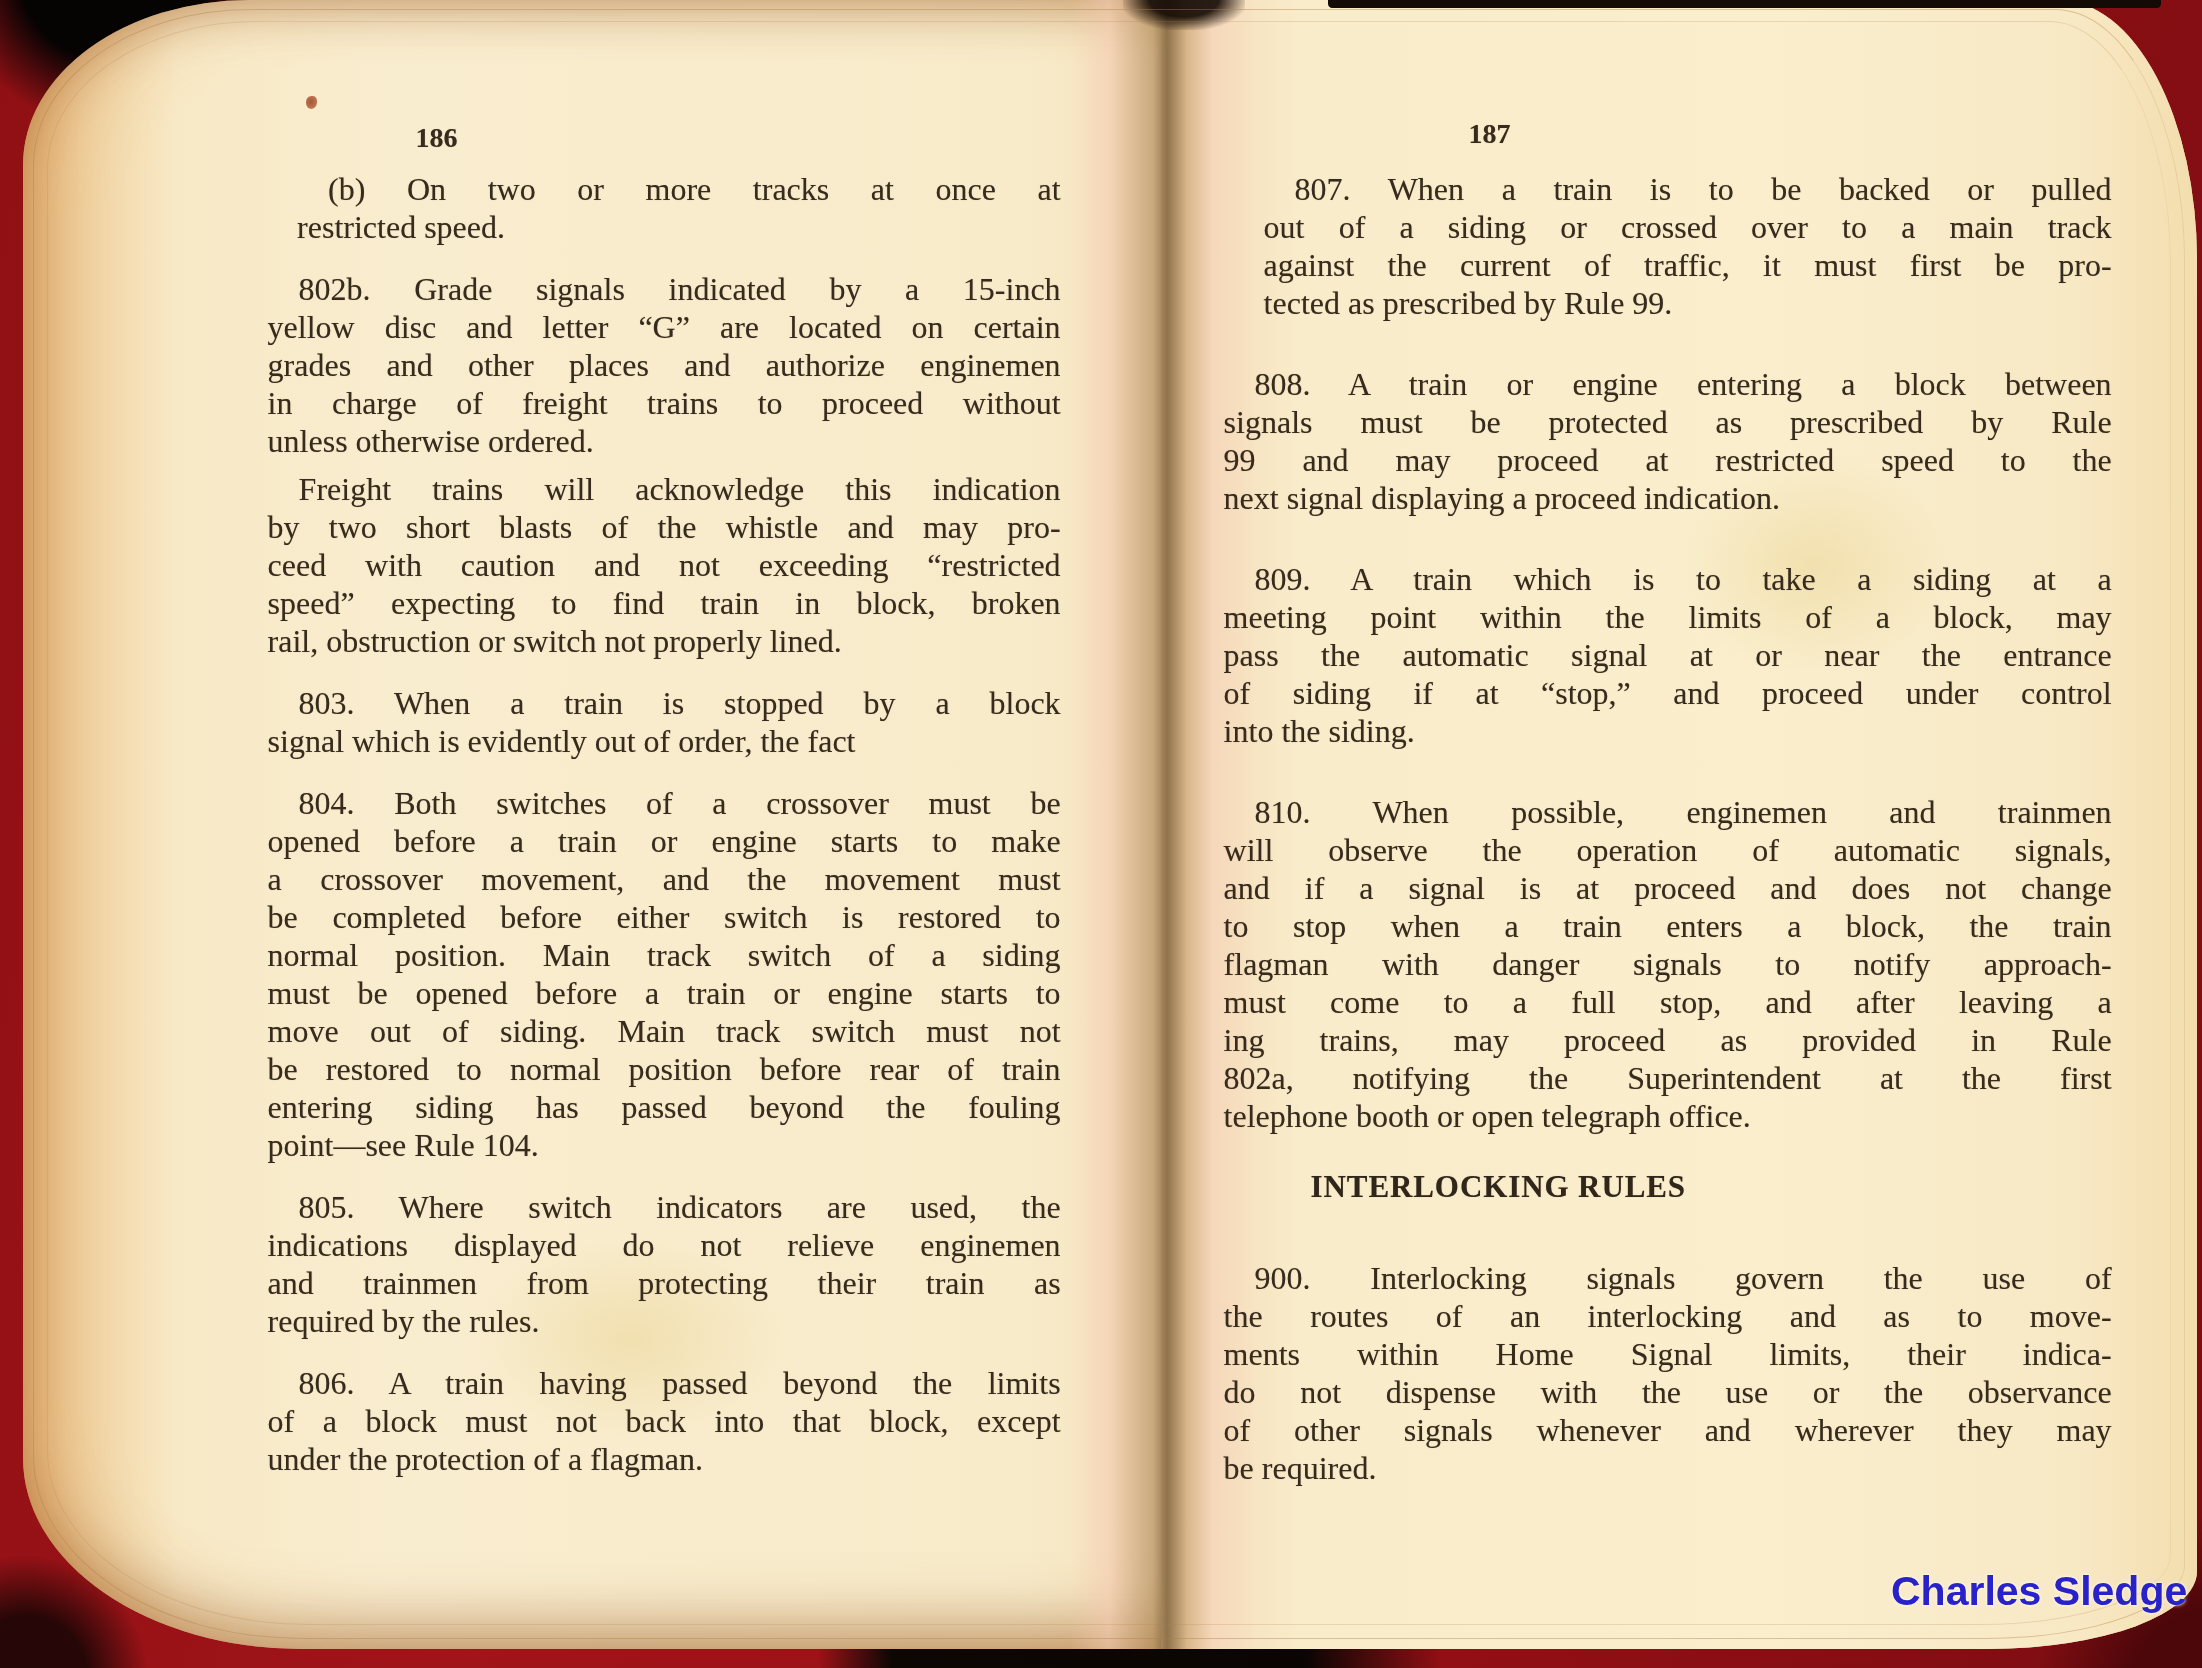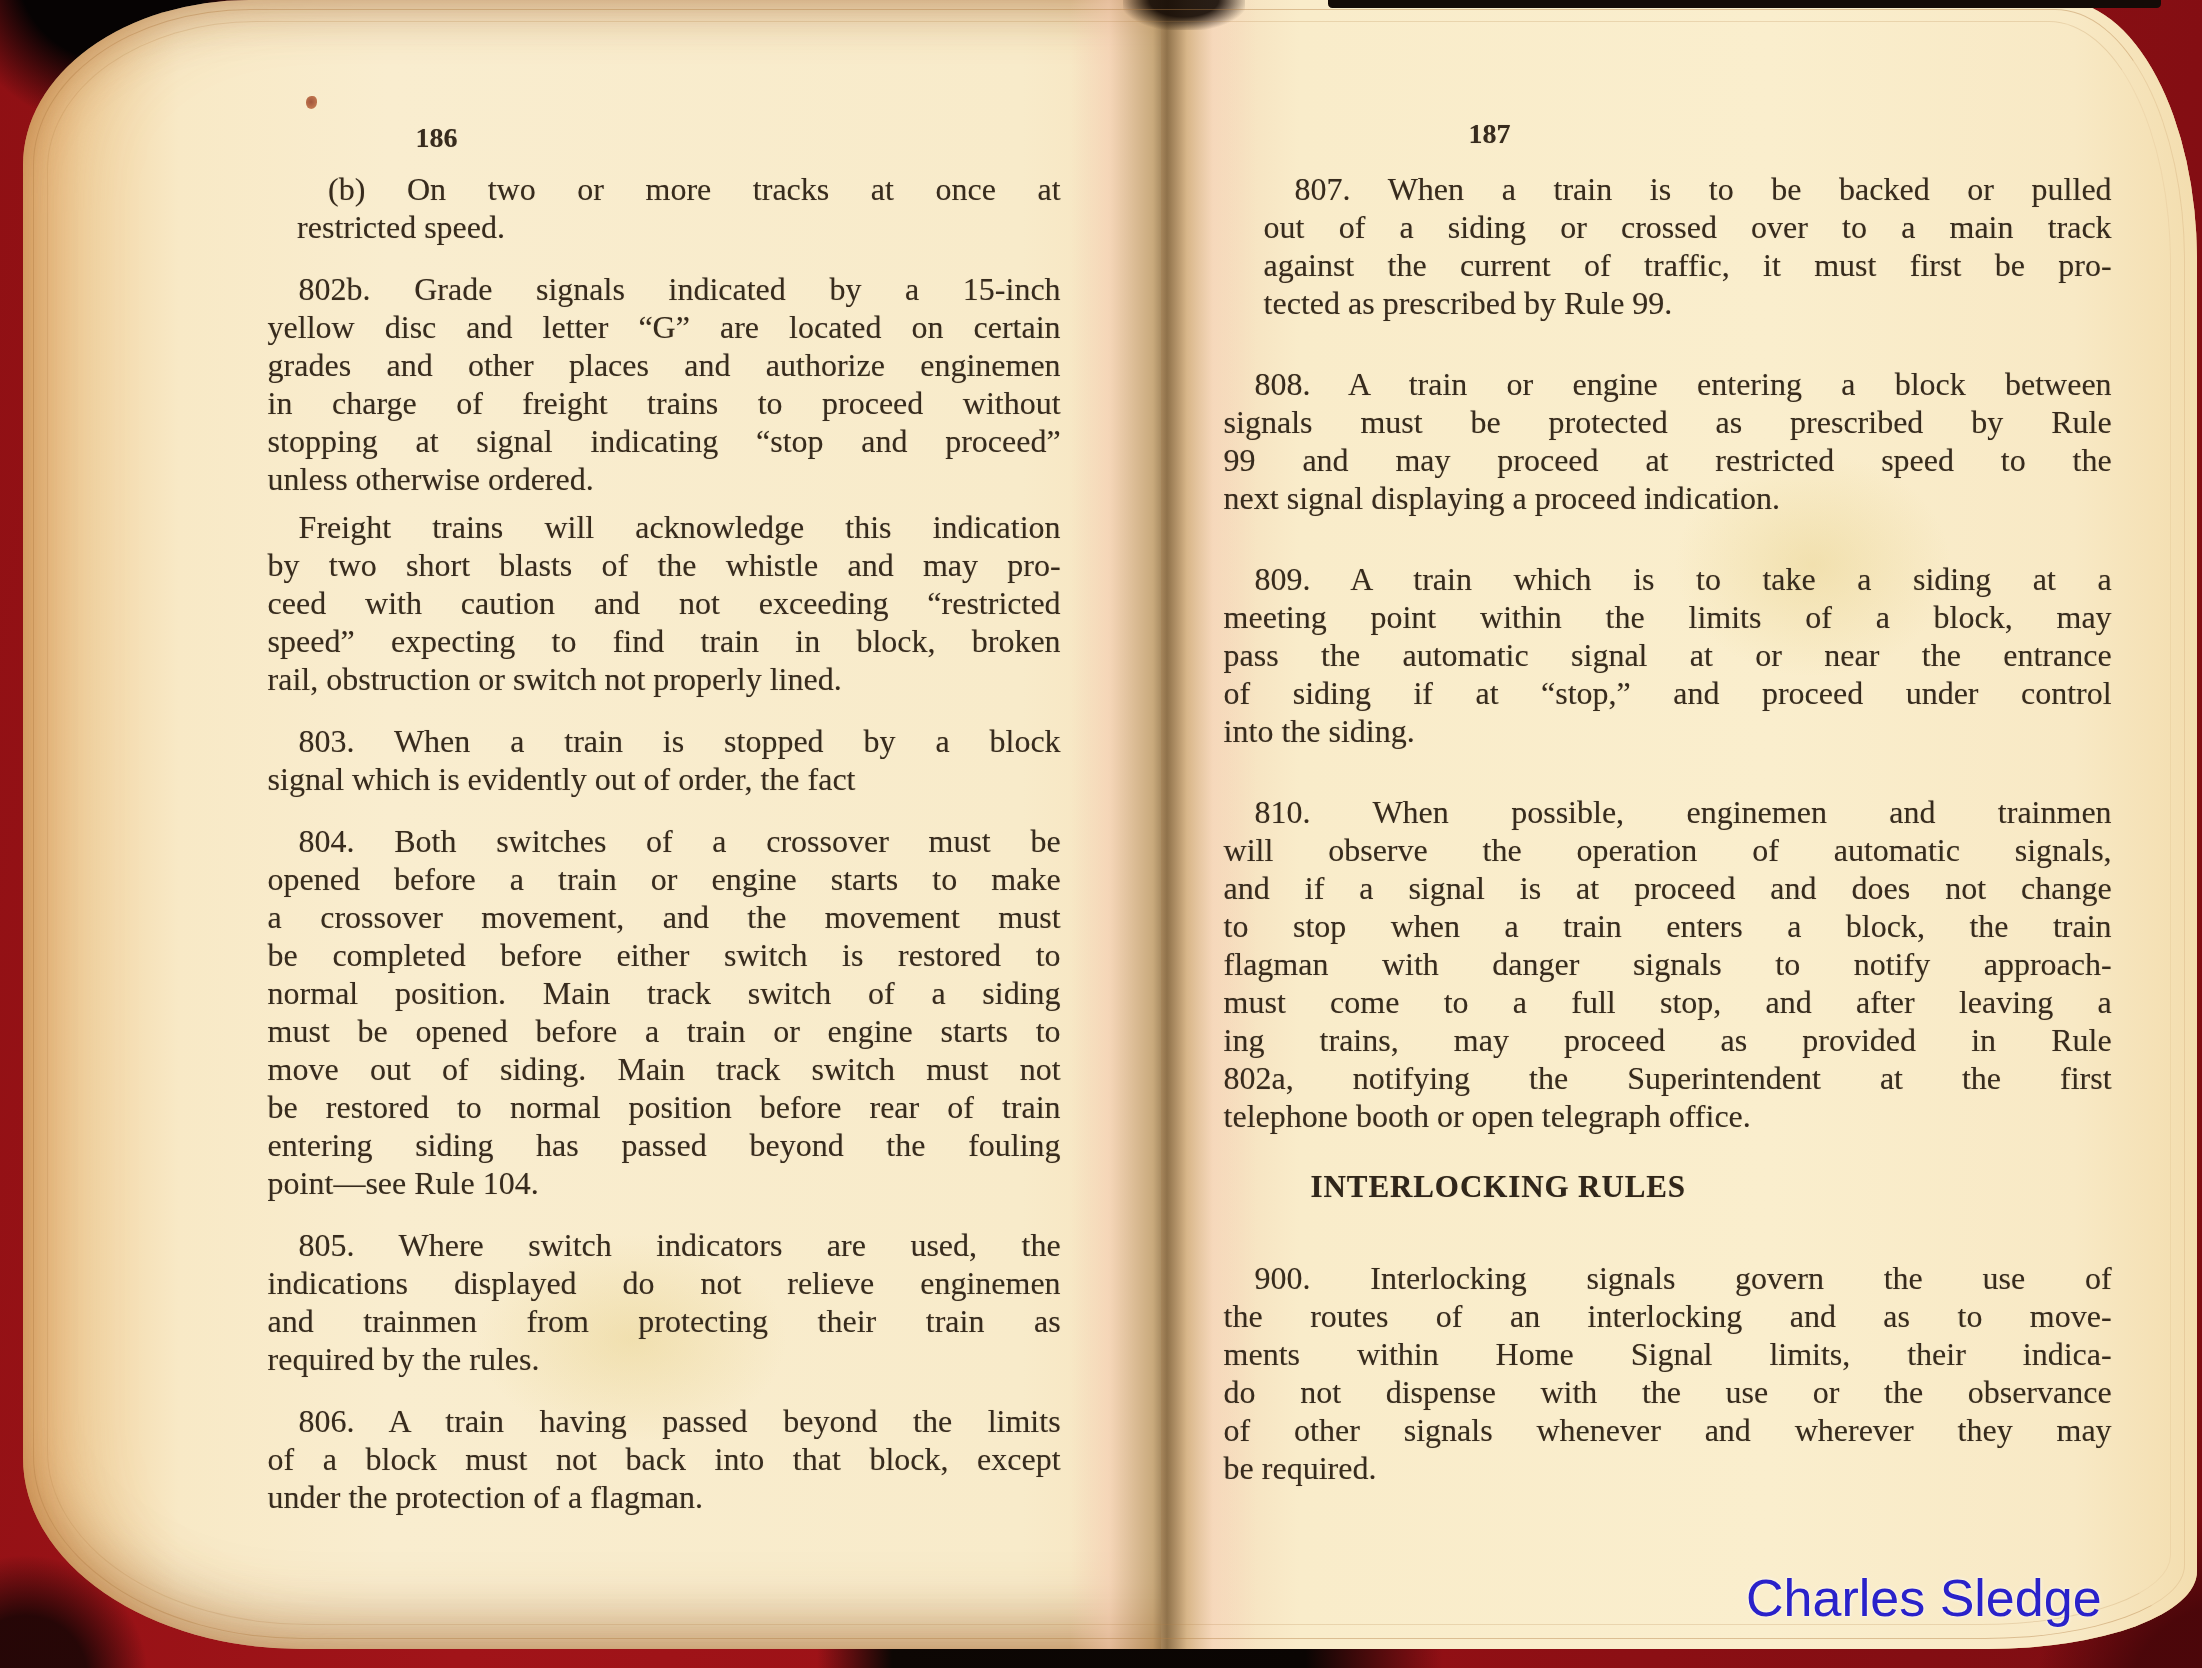--- a/index.html
+++ b/index.html
@@ -97,23 +97,23 @@
   }
   .page-number-left{left:393px;top:122px;}
   .page-number-right{left:1446px;top:118px;}
   .ink-stain{
     position:absolute;left:283px;top:96px;width:11.3px;height:13px;border-radius:50% 40% 55% 50%;
     background:radial-gradient(circle at 45% 45%, #8c3018, #b45a30 70%, rgba(180,90,48,0) 100%);
     opacity:0.8;
   }
   
   .watermark{
-    position:absolute;left:1746px;top:1568px;z-index:4;
+    position:absolute;left:1891px;top:1568px;z-index:4;
     font-family:"Liberation Sans","DejaVu Sans",sans-serif;
-    font-weight:normal;font-size:52px;color:#2a22c9;
+    font-weight:bold;font-size:41px;color:#2a22c9;
     text-shadow:0 0 4.3px rgba(255,250,240,0.85), 0 0 1.7px rgba(255,255,255,0.9);
   }
 </style>
 </head>
 <body>
 
 <div class="cover"></div>
 <div class="cover-bottom-shadow"></div>
 
 <div class="pages">
@@ -133,21 +133,20 @@
   <div class="text-col text-left-col">
       <div class="paragraph sub">
         <div class="line">(b) On two or more tracks at once at</div>
         <div class="line">restricted speed.</div>
       </div>
       <div class="paragraph">
         <div class="line">802b. Grade signals indicated by a 15-inch</div>
         <div class="line">yellow disc and letter “G” are located on certain</div>
         <div class="line">grades and other places and authorize enginemen</div>
         <div class="line">in charge of freight trains to proceed without</div>
-        <div class="line">stopping at signal indicating “stop and proceed”</div>
         <div class="line">unless otherwise ordered.</div>
       </div>
       <div class="paragraph tight">
         <div class="line">Freight trains will acknowledge this indication</div>
         <div class="line">by two short blasts of the whistle and may pro-</div>
         <div class="line">ceed with caution and not exceeding “restricted</div>
         <div class="line">speed” expecting to find train in block, broken</div>
         <div class="line">rail, obstruction or switch not properly lined.</div>
       </div>
       <div class="paragraph">

